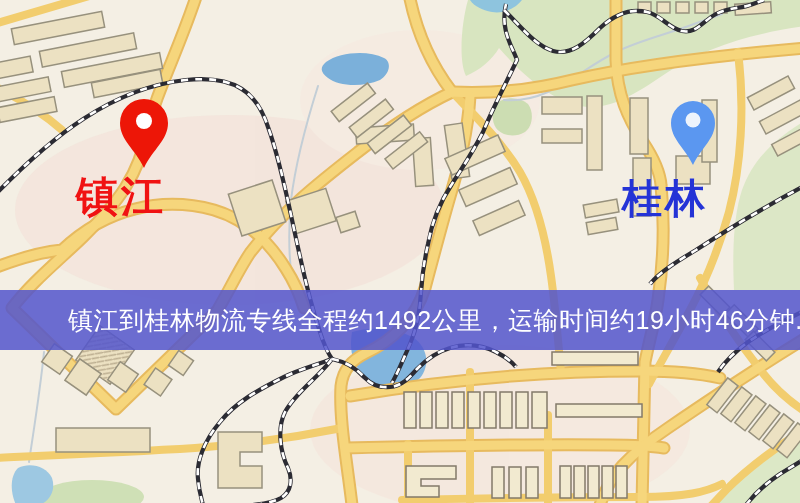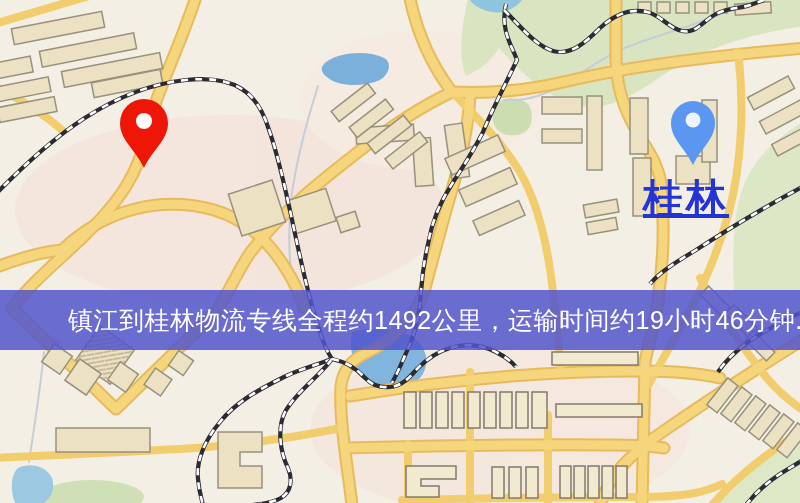--- a/index.html
+++ b/index.html
@@ -19,21 +19,21 @@
   
   .bld{fill:var(--building-fill,#ece1c2);stroke:var(--building-stroke,#97917d);stroke-width:1.5;}
   .bld-light{fill:#f2ead0;stroke:#837a6a;stroke-width:1.5;}
   .stream{fill:none;stroke:#c3ced6;stroke-width:2;stroke-linecap:round;}
   
   .city-label{
     position:absolute;font-weight:700;letter-spacing:3px;line-height:1;
     text-shadow:0 0 1px rgba(255,255,255,.4);white-space:nowrap;user-select:none;
   }
   .label-zhenjiang{left:76px;top:176px;font-size:42px;}
-  .label-guilin{left:643px;top:178px;font-size:40px;text-decoration:underline;}
+  .label-guilin{left:622px;top:178px;font-size:40px;}
   
   .banner{
     position:absolute;left:0;top:290px;width:800px;height:60px;
     display:flex;align-items:center;box-sizing:border-box;padding-left:68px;
     font-size:25px;letter-spacing:0.5px;white-space:nowrap;
   }
 </style>
 </head>
 <body>
 
@@ -248,19 +248,20 @@
     <g>
       <path d="M144,168 C 135,149 120,140 120,123 A 24,24 0 1 1 168,123 C 168,140 153,149 144,168 Z" fill="#ed1607"></path>
       <circle cx="144" cy="121" r="8" fill="#ffffff"></circle>
     </g>
     <g>
       <path d="M693,165 C 685,148 671,139 671,123 A 22,22 0 1 1 715,123 C 715,139 701,148 693,165 Z" fill="#5b97f0"></path>
       <circle cx="693" cy="120" r="7.5" fill="#eef4fc"></circle>
     </g>
   </svg>
 
+  <div class="city-label label-zhenjiang" style="color: rgb(240, 18, 18);">镇江</div>
   <div class="city-label label-guilin" style="color: rgb(36, 51, 214);">桂林</div>
 
   <div class="banner" style="background: rgba(82, 85, 205, 0.85);">
     <span style="color: rgb(255, 255, 255);">镇江到桂林物流专线全程约1492公里，运输时间约19小时46分钟.</span>
   </div>
 
 </div>
 
 </body></html>

